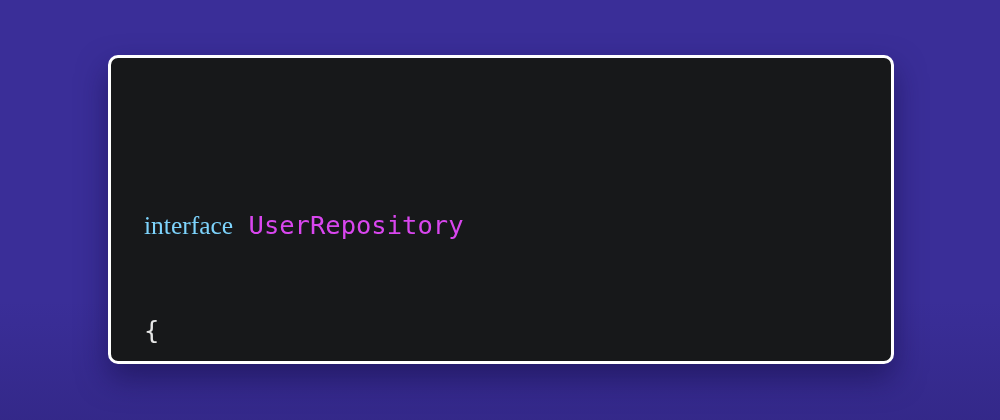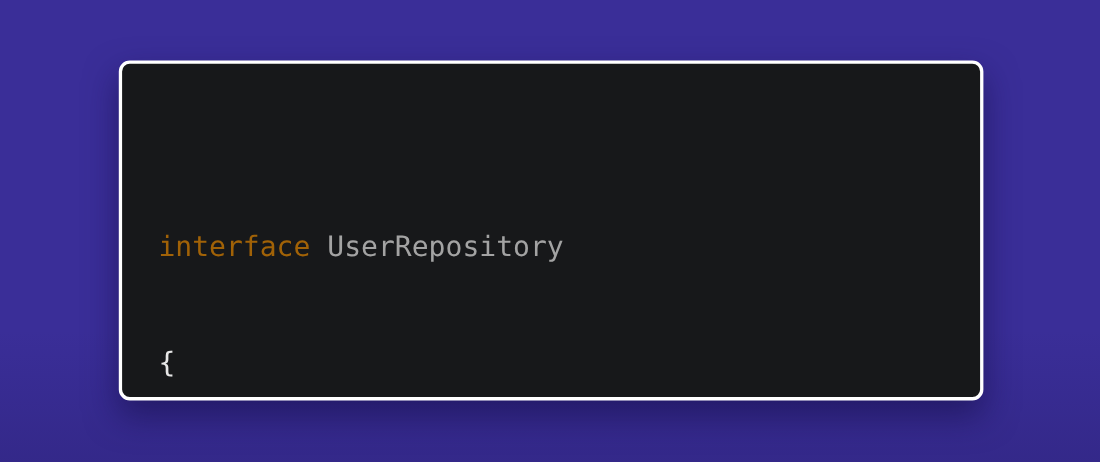--- a/index.html
+++ b/index.html
@@ -24,22 +24,22 @@
     }
     .code {
       position: absolute;
       left: 33px; top: 80px;
       font-size: 25.5px;
       line-height: 35px;
       white-space: pre;
       color: #e8e8e8;
     }
     .line { display: block; height: 35px; }
-    .tok-keyword { color: #a16207; }
-    .tok-type { color: #a3a3a3; }
+    .tok-keyword { color: #7dd3fc; font-family: Liberation Serif, serif; }
+    .tok-type { color: #d946ef; }
     .tok-punct { color: #e6e6e6; }
   </style>
 </head>
 <body>
 
 <div class="bg-fade"></div>
 
 <div class="code-card">
   <div class="code">
     <span class="line"><span class="tok-keyword">interface</span><span> </span><span class="tok-type">UserRepository</span></span>

